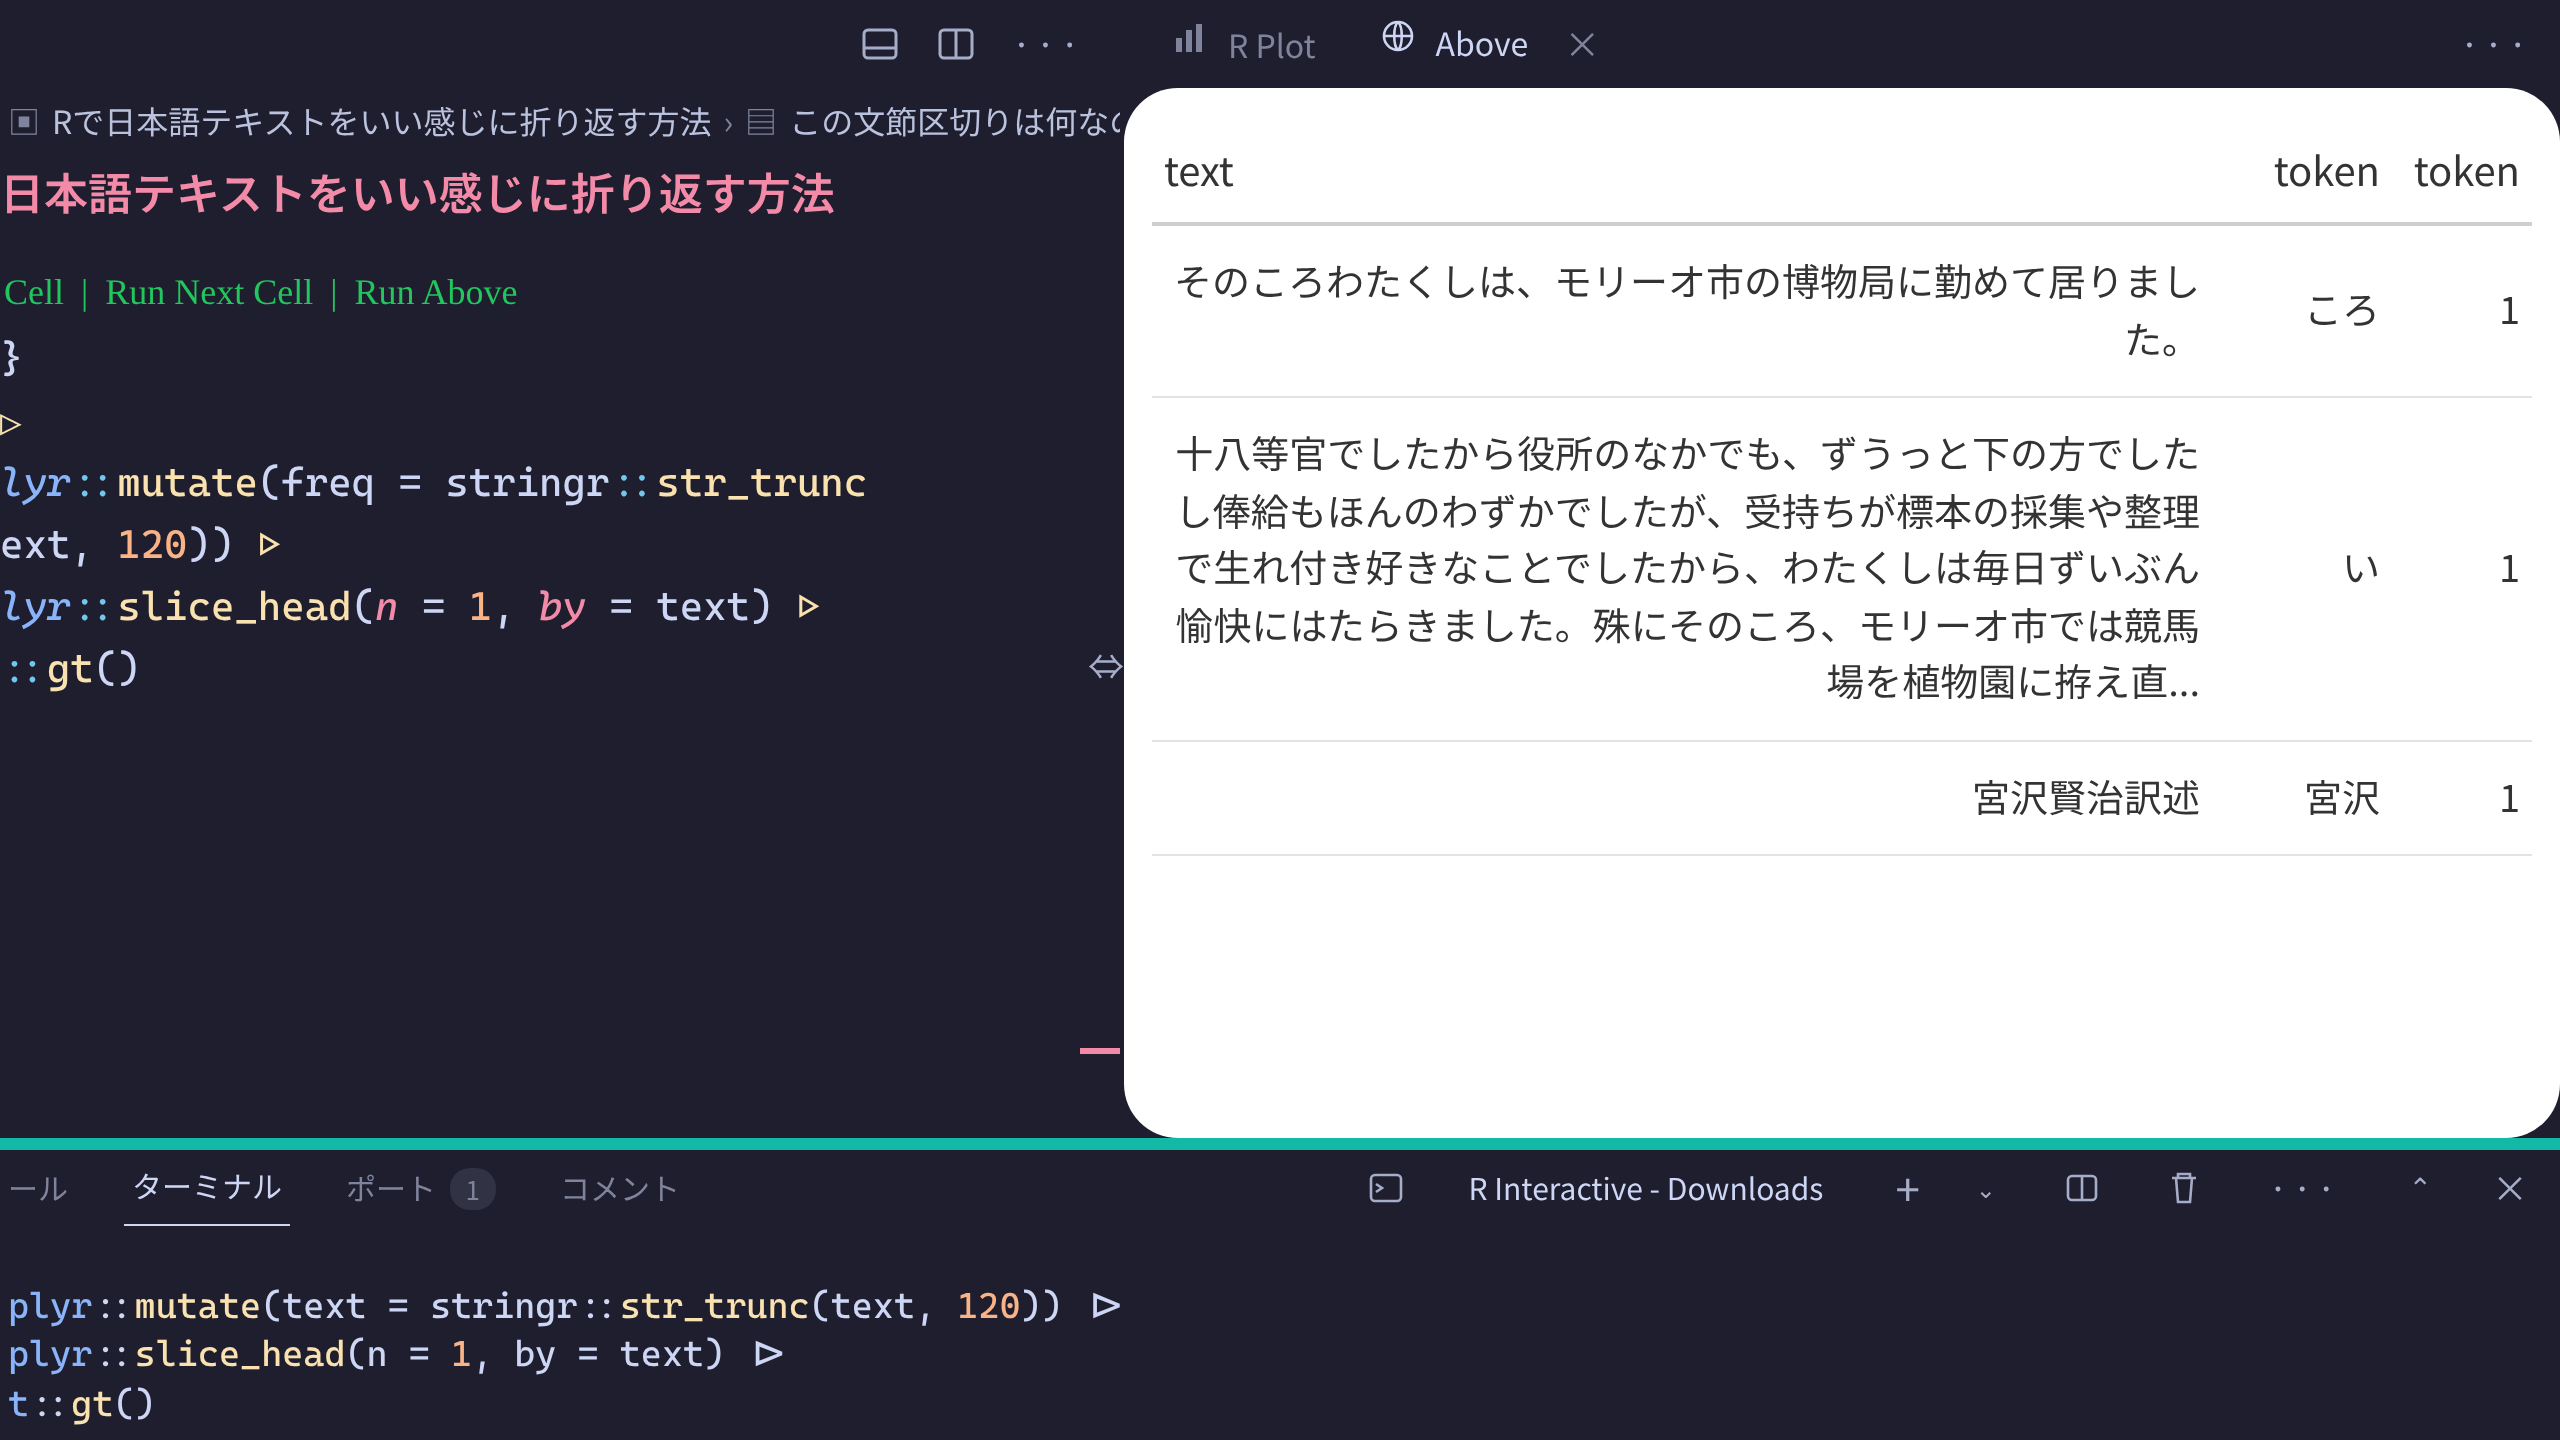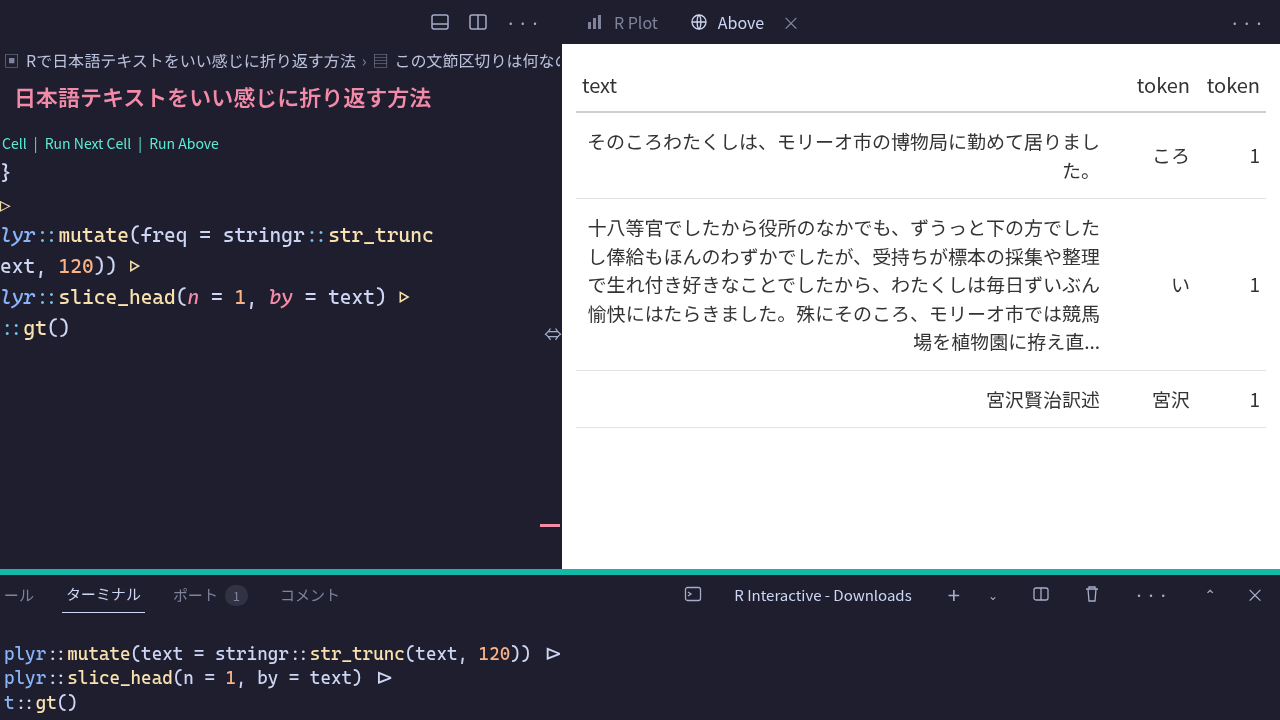--- a/index.html
+++ b/index.html
@@ -32,21 +32,20 @@
     align-items: center;
     padding-left: 12px;
   }
   .topbar-right .tabs {
     display: flex;
     align-items: center;
     gap: 4px;
   }
   .tab {
     display: flex;
-    align-items: center;
     gap: 10px;
     padding: 8px 14px;
     color: #7f849c;
     font-size: 16px;
     cursor: pointer;
   }
   .tab.active { color: #cdd6f4; }
   .top-icon { color: #a6adc8; fill: #a6adc8; cursor: pointer; }
   .more-icon { letter-spacing: 2px; font-size: 18px; }
   .close-x { color: #7f849c; font-size: 18px; padding: 0 8px; cursor: pointer;}
@@ -66,31 +65,32 @@
     font-size: 16px;
     color: #bac2de;
     white-space: nowrap;
   }
   .breadcrumb .bc-icon { color: #7f849c; }
   .doc-body {
     padding: 4px 0 0 0;
     font-size: 20px;
     line-height: 1.5;
   }
-  .md-h1 { color: #f38ba8; font-weight: 600; font-size: 22px; padding-left: 14px; }
+  .md-h1 { color: #f38ba8; font-weight: 600; font-size: 22px; }
   .md-p { color: #cdd6f4; }
   .md-code-inline {
     font-family: "Cascadia Code", Consolas, monospace;
     color: #cdd6f4;
     font-size: 19px;
   }
   .codelens {
-    color: #5eead4;
-    font-size: 14px;
+    color: #22c55e;
+    font-size: 18px;
     padding: 20px 0 4px 2px;
+    font-family: Liberation Serif, serif;
   }
   .codelens .sep { padding: 0 4px; }
   .code {
     font-family: "Cascadia Code", Consolas, monospace;
     font-size: 20px;
     line-height: 1.55;
     white-space: pre;
     color: #cdd6f4;
   }
   .tok-fn { color: #89b4fa; font-style: italic;}
@@ -113,20 +113,21 @@
   }
 
   .viewer-pane {
     position: absolute;
     top: 44px; left: 562px; right: 0;
     height: 525px;
     background: #ffffff;
     color: #333;
     padding: 16px 14px 0 14px;
     font-size: 18px;
+    border-radius: 27px;
   }
   .viewer-pane table {
     width: 100%;
     border-collapse: collapse;
   }
   .viewer-pane th {
     text-align: left;
     font-weight: 400;
     font-size: 20px;
     color: #333;

